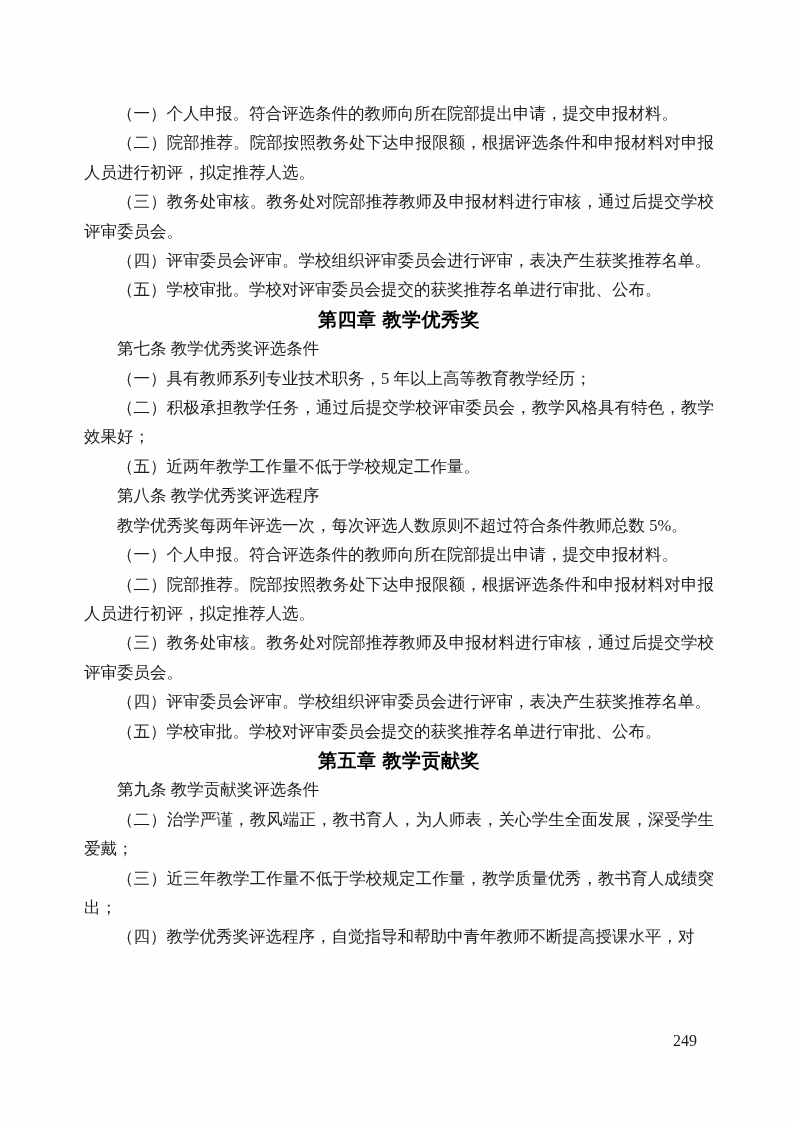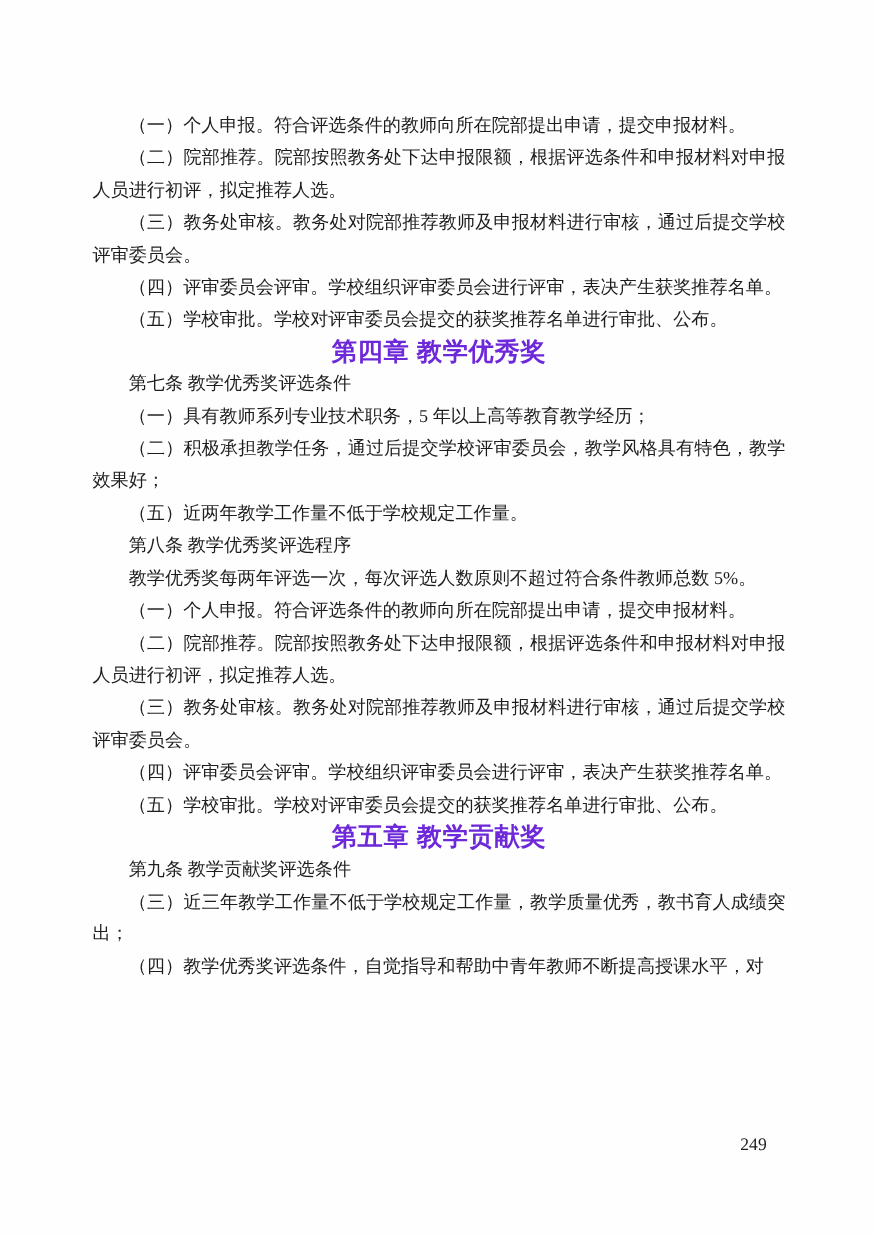--- a/index.html
+++ b/index.html
@@ -24,23 +24,23 @@
     font-family: "Liberation Serif", "DejaVu Serif", serif;
     font-size: 16.5px;
     line-height: 29.4px;
     color: #1d1d1d;
     margin: 0;
     text-indent: 2em;
     text-align: justify;
   }
   .heading {
     font-family: "Liberation Sans", "DejaVu Sans", sans-serif;
-    font-size: 23px;
+    font-size: 19px;
     font-weight: 700;
-    color: #6d28d9;
+    color: #000000;
     text-align: center;
     margin: 0;
     line-height: 29.4px;
     letter-spacing: 0.5px;
   }
   .page-number {
     position: absolute;
     top: 1032px;
     right: 98px;
     font-family: "Liberation Serif", "DejaVu Serif", serif;
@@ -65,17 +65,18 @@
       <p class="paragraph">（五）近两年教学工作量不低于学校规定工作量。</p>
       <p class="paragraph">第八条 教学优秀奖评选程序</p>
       <p class="paragraph">教学优秀奖每两年评选一次，每次评选人数原则不超过符合条件教师总数 5%。</p>
       <p class="paragraph">（一）个人申报。符合评选条件的教师向所在院部提出申请，提交申报材料。</p>
       <p class="paragraph">（二）院部推荐。院部按照教务处下达申报限额，根据评选条件和申报材料对申报人员进行初评，拟定推荐人选。</p>
       <p class="paragraph">（三）教务处审核。教务处对院部推荐教师及申报材料进行审核，通过后提交学校评审委员会。</p>
       <p class="paragraph">（四）评审委员会评审。学校组织评审委员会进行评审，表决产生获奖推荐名单。</p>
       <p class="paragraph">（五）学校审批。学校对评审委员会提交的获奖推荐名单进行审批、公布。</p>
       <h2 class="heading">第五章 教学贡献奖</h2>
       <p class="paragraph">第九条 教学贡献奖评选条件</p>
+      <p class="paragraph">（二）治学严谨，教风端正，教书育人，为人师表，关心学生全面发展，深受学生爱戴；</p>
       <p class="paragraph">（三）近三年教学工作量不低于学校规定工作量，教学质量优秀，教书育人成绩突出；</p>
-      <p class="paragraph">（四）教学优秀奖评选条件，自觉指导和帮助中青年教师不断提高授课水平，对</p>
+      <p class="paragraph">（四）教学优秀奖评选程序，自觉指导和帮助中青年教师不断提高授课水平，对</p>
     </div>
   <div class="page-number">249</div>
 </div>
 
 </body></html>

